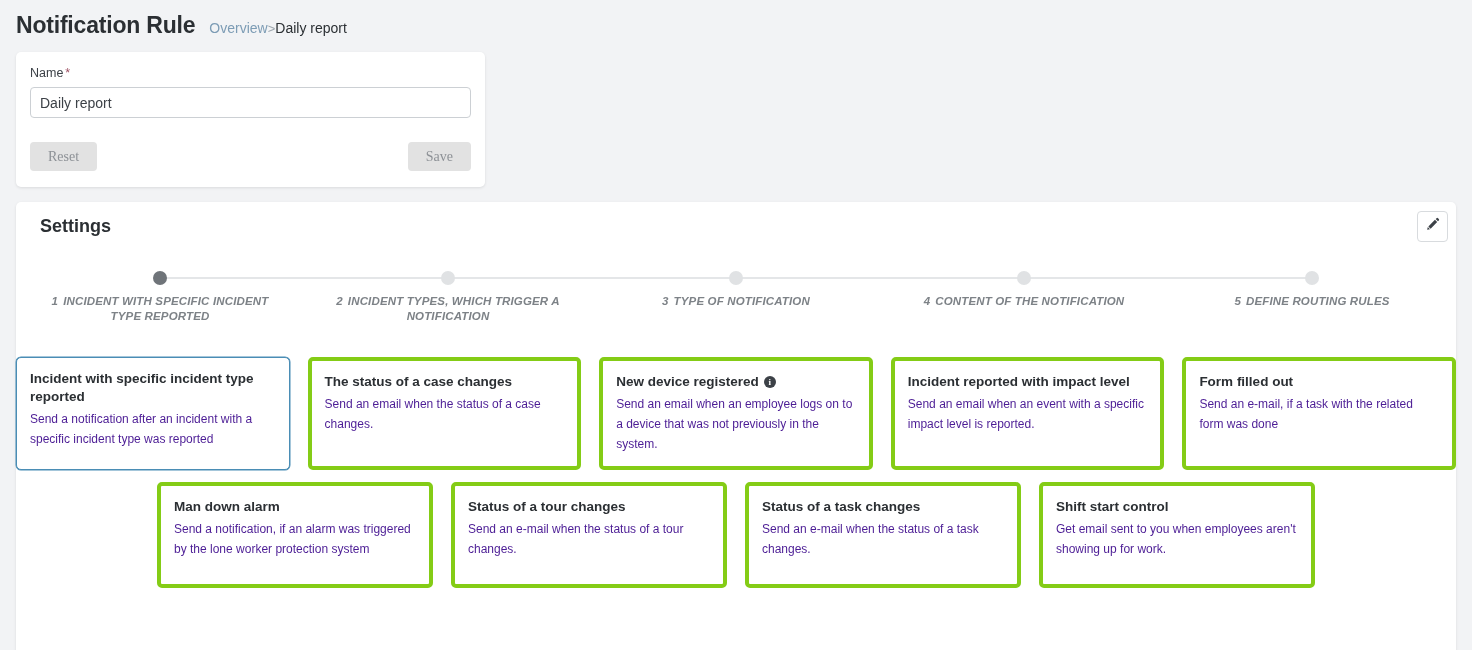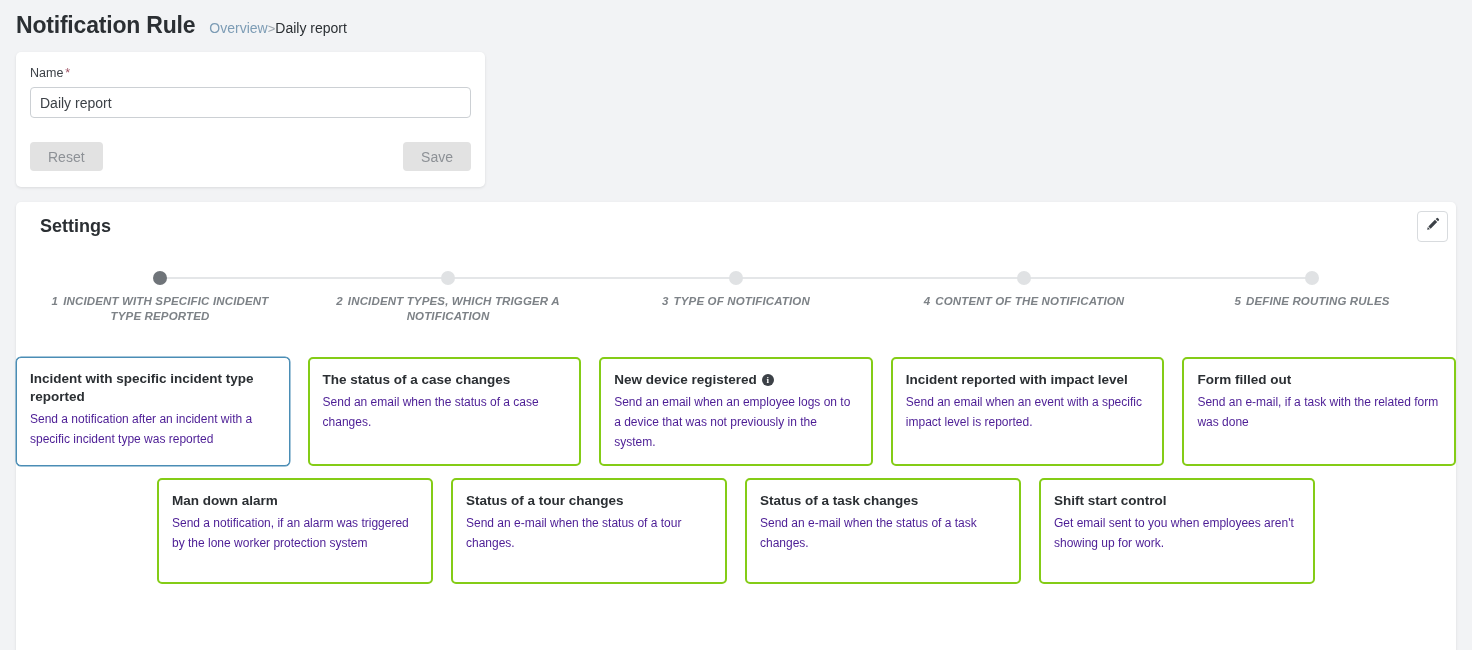--- a/index.html
+++ b/index.html
@@ -78,21 +78,21 @@
     margin-top: 24px;
   }
   .btn-flat {
     border: none;
     background: #e2e2e2;
     color: #8d9196;
     font-size: 14px;
     border-radius: 4px;
     padding: 0 18px;
     height: 29px;
-    font-family: Liberation Sans, sans-serif;
+    font-family: Liberation Serif, serif;
     cursor: default;
   }
 
   
   .settings-panel {
     position: absolute;
     left: 16px;
     top: 202px;
     width: 1440px;
     height: 531px;
@@ -174,21 +174,21 @@
   }
   .card-row {
     display: flex;
     justify-content: center;
     gap: 18px;
   }
   .card-row.row2 { margin-top: 12px; }
   .opt-card {
     width: 276px;
     min-height: 106px;
-    border: 2px solid #84cc16;
+    border: 4px solid #84cc16;
     border-radius: 5px;
     background: #fff;
     padding: 12px 13px 12px 13px;
   }
   .opt-card.selected {
     border: 1px solid #4a8db5;
     box-shadow: 0 0 0 0.5px #4a8db5;
   }
   .opt-title {
     font-size: 13.5px;

